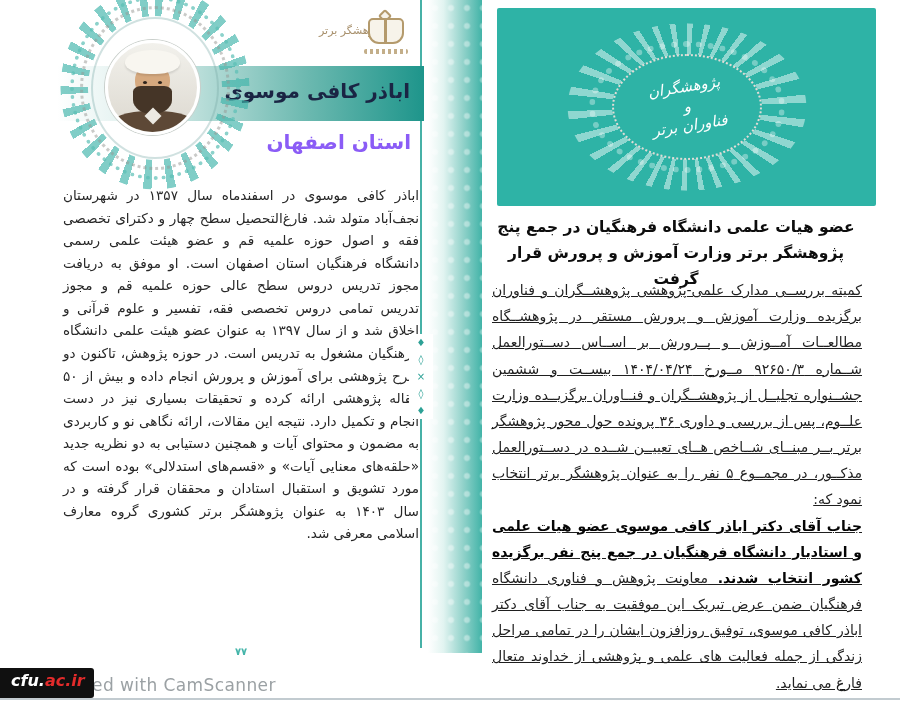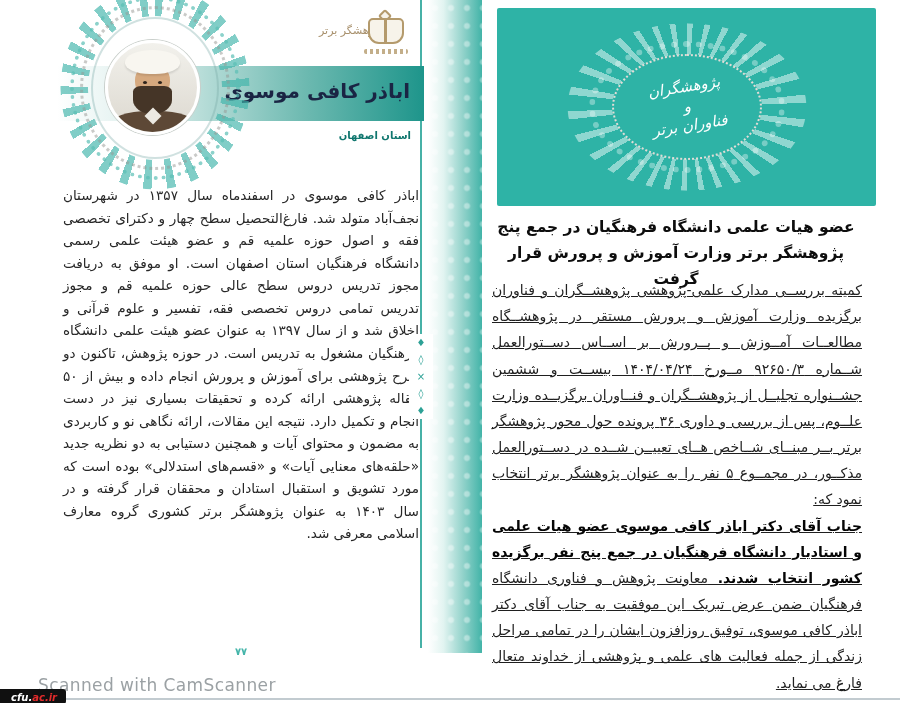--- a/index.html
+++ b/index.html
@@ -21,21 +21,21 @@
   .logo .spine { position:absolute; left:21px; top:9px; width:3px;  height:22px; background:#b49a6c; }
   .logo .caption { position:absolute; left:1px; top:38px; width:44px; height:5px; border-radius:2px; opacity:.8;
                    background:repeating-linear-gradient(90deg,#b49a6c 0 3px, transparent 3px 6px); }
 
   .name-band {
     position:absolute; left:0; top:66px; width:367px; height:55px; z-index:1;
     background:linear-gradient(90deg, rgba(255,255,255,0) 0%, #d5ebe8 28%, #6cb9b0 68%, #1e958b 100%);
   }
   .researcher-name { position:absolute; right:14px; top:13px; font-size:20px; font-weight:bold; color:#1a2544; direction:rtl; }
 
-  .province-label { position:absolute; right:14px; top:130px; font-size:10px; font-weight:bold; color:#0f766e; direction:rtl; }
+  .province-label { position:absolute; right:14px; top:130px; font-size:20px; font-weight:bold; color:#8b5cf6; direction:rtl; }
 
   
   .ring-wrap { position:absolute; left:3px; top:-14px; width:190px; height:204px; z-index:2; }
   .ring-a { position:absolute; inset:0; border-radius:50%;
             background:repeating-conic-gradient(from 0deg, rgba(61,179,169,.65) 0deg 5deg, rgba(61,179,169,0) 5deg 14deg);
             -webkit-mask:radial-gradient(closest-side, transparent 70%, #000 71% 99%, transparent 100%);
             mask:radial-gradient(closest-side, transparent 70%, #000 71% 99%, transparent 100%); }
   .ring-b { position:absolute; inset:10px; border-radius:50%; border:4px dotted rgba(92,191,181,.7); }
   .ring-c { position:absolute; inset:20px; border-radius:50%; border:3px dotted rgba(150,150,146,.5); }
   .ring-d { position:absolute; inset:31px; border-radius:50%; border:2px solid rgba(120,170,165,.35); }
@@ -86,22 +86,22 @@
   .headline { position:absolute; left:10px; top:214px; width:368px; direction:rtl; text-align:center;
               font-weight:bold; font-size:15.5px; line-height:1.68; color:#0d0d0d; }
 
   .article-body { position:absolute; left:10px; top:277px; width:370px; direction:rtl; text-align:justify;
                   font-size:14px; line-height:1.87; color:#1f1f1f; }
   .article-body p { margin:0;text-decoration:underline; }
   .article-body .lead-bold { font-weight:bold; color:#050505; }
 
   
   .camscanner-text { position:absolute; left:38px; top:675px; font-size:17px; color:#9ba1a4; letter-spacing:.4px; z-index:5; }
-  .cfu-badge { position:absolute; left:0; top:689px; z-index:6; background:#101010; border-radius:0 3px 3px 0;
-               padding:3px 9px 1px 11px; font-style:italic; font-weight:bold; font-size:10px; }
+  .cfu-badge { position:absolute; left:0; top:668px; z-index:6; background:#101010; border-radius:0 3px 3px 0;
+               padding:3px 9px 8px 11px; font-style:italic; font-weight:bold; font-size:16px; }
   .cfu-badge .wm-a { color:#ffffff; }
   .cfu-badge .wm-b { color:#e22b2b; }
   .bottom-rule { position:absolute; left:0; top:698px; width:900px; height:2px; background:#c2cbd0; }
 </style>
 </head>
 <body>
 
 <div id="canvas">
 
   <div class="left-page">

